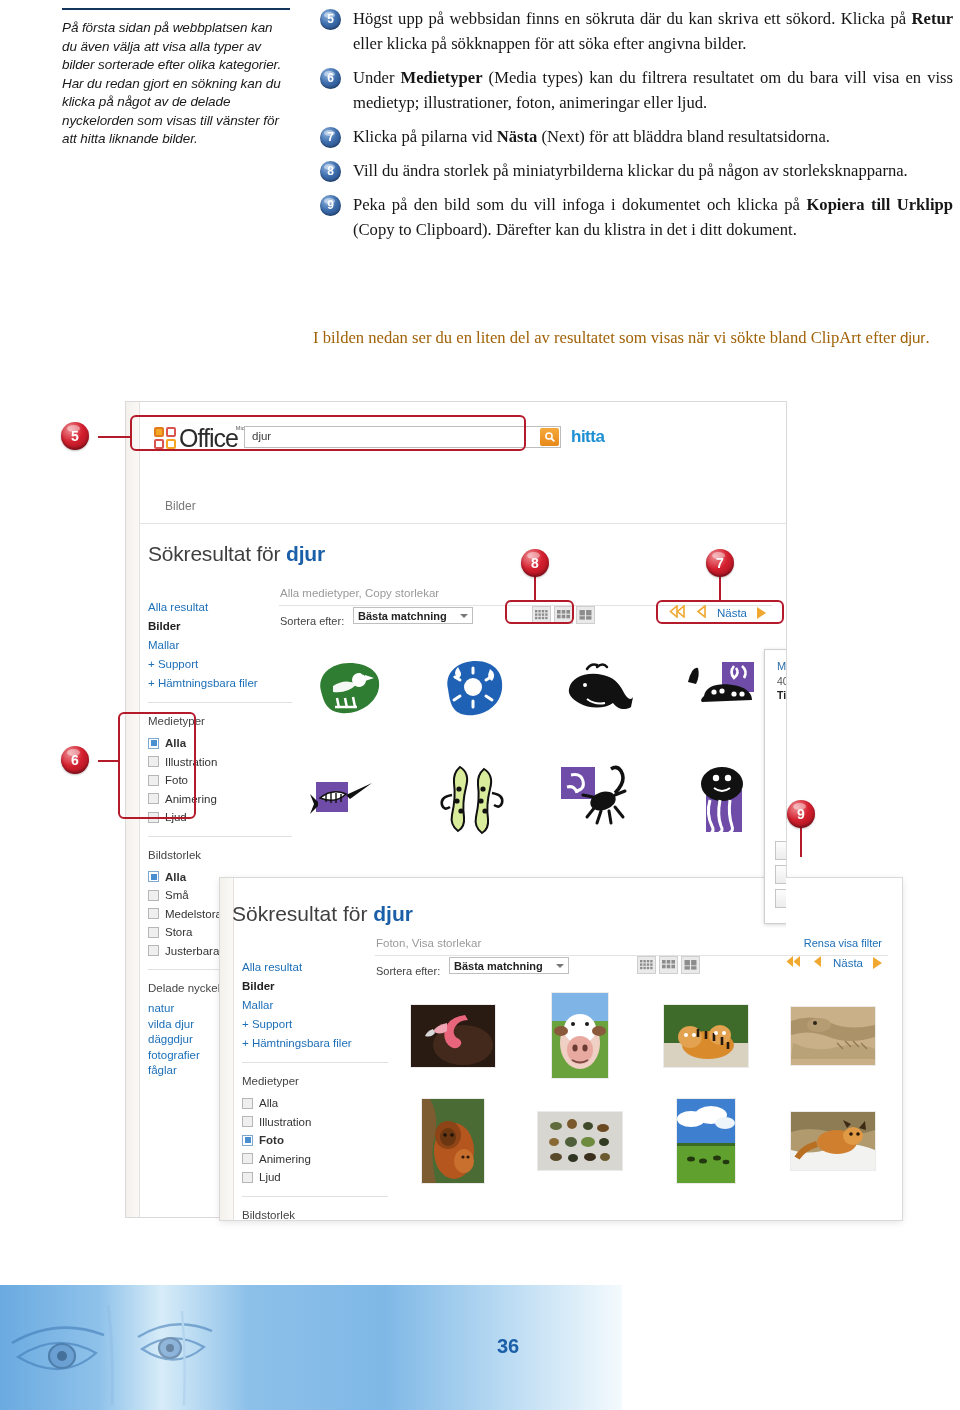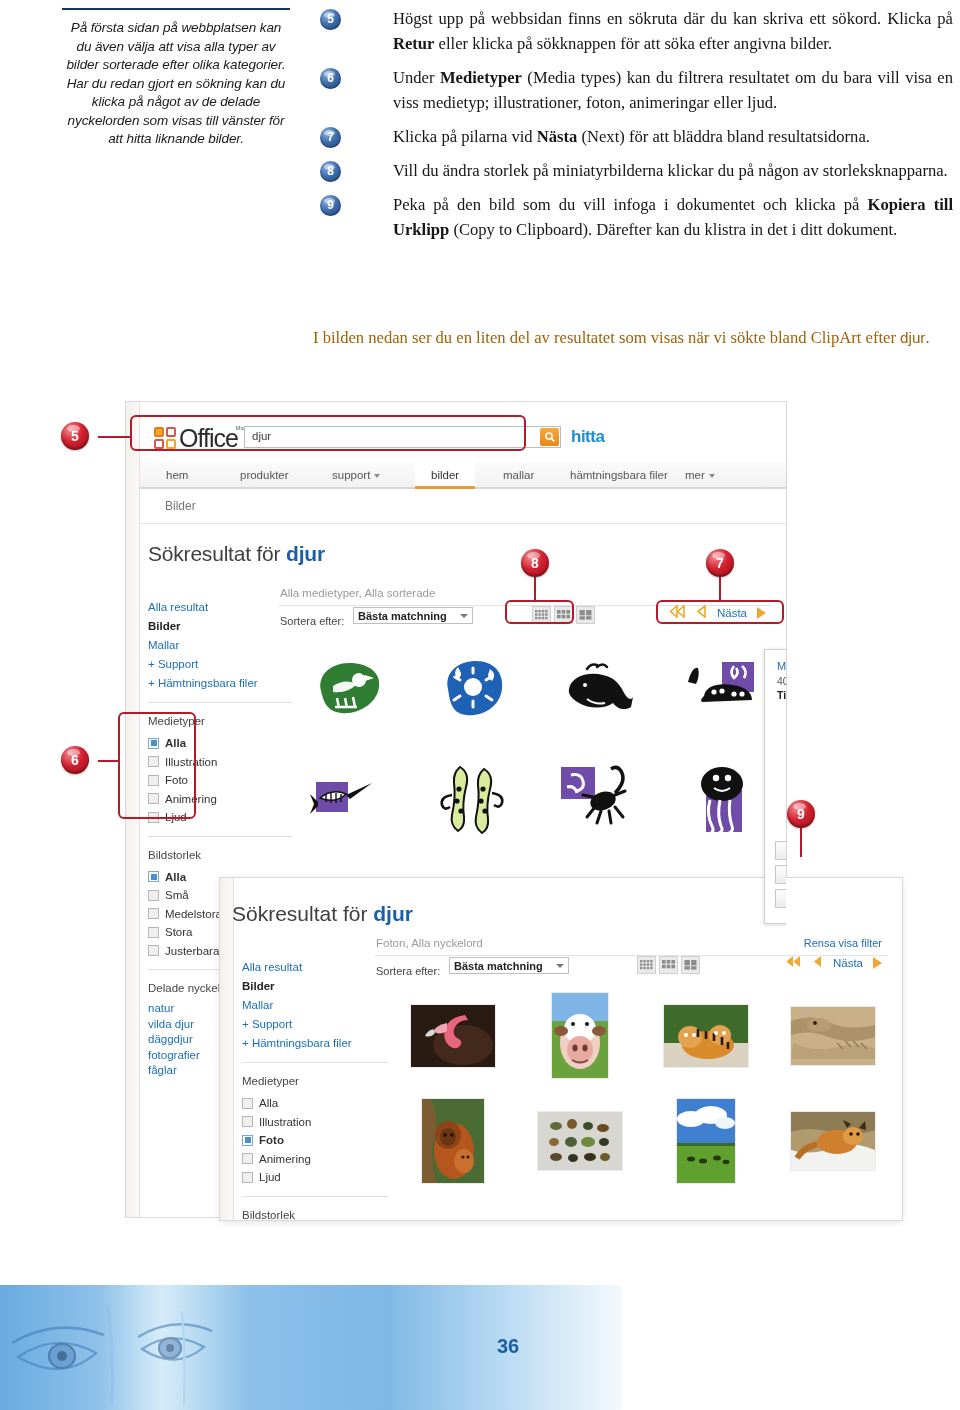--- a/index.html
+++ b/index.html
@@ -15,36 +15,35 @@
   .sidenote {
     position:absolute; left:62px; top:8px; width:228px;
     font-family:"Liberation Sans", sans-serif;
     font-style:italic;
     font-size:13.5px;
     line-height:18.5px;
     color:#1a1a1a;
     padding-top:9px;
     border-top:2px solid #14365c;
     letter-spacing:-0.1px;
-    text-align:center;
   }
 
   .steps {
     position:absolute; left:313px; top:6px; width:640px;
   }
   .step {
     position:relative;
     padding-left:40px;
     margin-bottom:9px;
     font-size:16.6px;
     line-height:25px;
     color:#161616;
     text-align:justify;
   }
-  .step .txt { display:block;margin-left:40px; }
+  .step .txt { display:block; }
   .badge {
     position:absolute; left:7px; top:3px;
     width:21px; height:21px; border-radius:50%;
     background:radial-gradient(circle at 34% 28%, #8fb4e0 0%, #3f6fae 45%, #1d3f74 100%);
     color:#fff; font-family:"Liberation Sans", sans-serif;
     font-size:12px; font-weight:bold; line-height:21px; text-align:center;
     box-shadow:inset 0 -1px 2px rgba(0,0,0,.35);
   }
   .badge::after{
     content:""; position:absolute; left:4px; top:2.5px; width:11px; height:6px;
@@ -236,29 +235,20 @@
       <span class="srch-btn">
         <svg width="12" height="12" viewBox="0 0 12 12">
             <circle cx="5" cy="5" r="3.1" fill="none" stroke="#fff" stroke-width="1.5"></circle>
             <line x1="7.3" y1="7.3" x2="10.3" y2="10.3" stroke="#fff" stroke-width="1.8"></line>
           </svg>
       </span>
     </div>
     <div class="bing">hitta</div>
   </div>
 
-  <div class="navbar">
-    <span class="nv" style="left:26px">hem</span>
-    <span class="nv" style="left:100px">produkter</span>
-    <span class="nv" style="left:192px"><span>support</span><i class="caret"></i></span>
-    <span class="nv active" style="left:275px">bilder</span>
-    <span class="nv" style="left:363px">mallar</span>
-    <span class="nv" style="left:430px">hämtningsbara filer</span>
-    <span class="nv" style="left:545px"><span>mer</span><i class="caret"></i></span>
-  </div>
 
   <div class="crumb">Bilder</div>
   <div class="crumbline"></div>
 
   <div class="resulttitle" style="left:22px">
     <span>Sökresultat för </span><b>djur</b>
   </div>
 
   <div class="leftnav" style="left:22px">
     <a>Alla resultat</a>
@@ -316,21 +306,21 @@
     <div class="hr"></div>
     <div class="facet-h">Delade nyckelord</div>
     <div class="kw">natur</div>
     <div class="kw">vilda djur</div>
     <div class="kw">däggdjur</div>
     <div class="kw">fotografier</div>
     <div class="kw">fåglar</div>
   </div>
 
   <div class="filterbar">
-    <div class="fb-txt">Alla medietyper, Alla sorterade</div>
+    <div class="fb-txt">Alla medietyper, Copy storlekar</div>
     <div class="fb-line"></div>
     <div class="fb-sort">Sortera efter:</div>
     <div class="selbox"><span>Bästa matchning</span><i class="ar"></i></div>
 
     <div class="sizebtns">
       <span class="szb">
         <svg width="17" height="16" viewBox="0 0 17 16">
             <g fill="#8d8d8d">
               <rect x="2" y="3" width="2.4" height="2.4"></rect>
               <rect x="5.4" y="3" width="2.4" height="2.4"></rect>
@@ -556,21 +546,21 @@
       </div>
     <div class="facet">
         <i class="cb"></i>
         <span>Ljud</span>
       </div>
     <div class="hr"></div>
     <div class="facet-h">Bildstorlek</div>
   </div>
 
   <div class="s2filter">
-    <div class="fb-txt">Foton, Alla nyckelord</div>
+    <div class="fb-txt">Foton, Visa storlekar</div>
     <div class="clearfilt">Rensa visa filter</div>
     <div class="fb-line"></div>
     <div class="fb-sort">Sortera efter:</div>
     <div class="selbox"><span>Bästa matchning</span><i class="ar"></i></div>
     <div class="sizebtns" style="left:262px">
       <span class="szb">
         <svg width="17" height="16" viewBox="0 0 17 16">
             <g fill="#8d8d8d">
               <rect x="2" y="3" width="2.4" height="2.4"></rect>
               <rect x="5.4" y="3" width="2.4" height="2.4"></rect>

